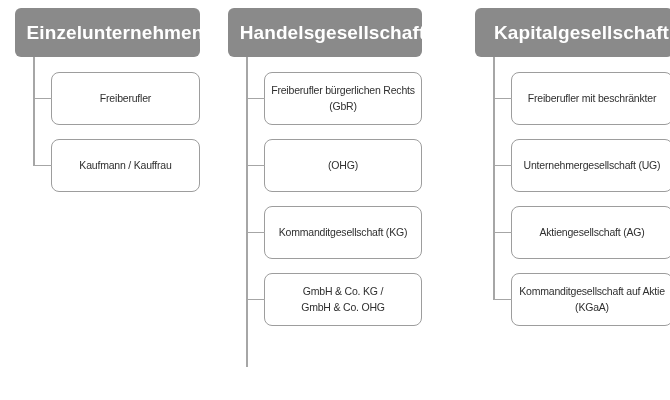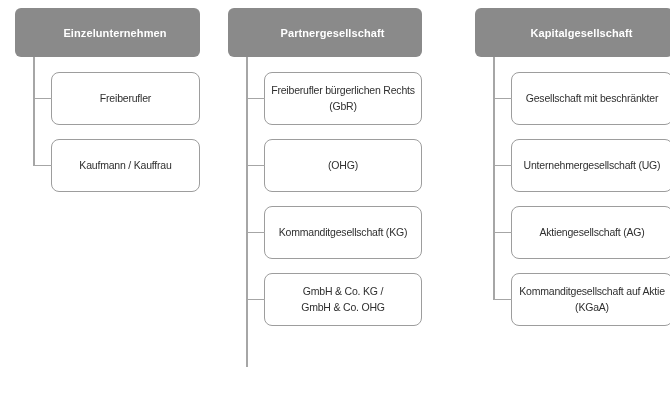--- a/index.html
+++ b/index.html
@@ -19,21 +19,21 @@
   .col-0 { left: 15px;  width: 185px; }
   .col-1 { left: 228px; width: 194px; }
   .col-2 { left: 475px; width: 198px; }
 
   .header {
     height: 49px;
     background: var(--header-bg, #8a8a8a);
     border-radius: 6px;
     color: var(--header-text, #ffffff);
     font-weight: bold;
-    font-size: 11px;
+    font-size: 19px;
     letter-spacing: 0.1px;
     display: flex;
     align-items: center;
     justify-content: center;
     text-align: center;
     padding-left: 15px;
   }
 
   .children {
     margin-left: 36px;
@@ -100,21 +100,21 @@
 
       </div>
       <div class="child">
         <span class="line">Kaufmann / Kauffrau</span>
 
       </div>
     </div>
   </div>
 
   <div class="column col-1">
-    <div class="header">Partnergesellschaft</div>
+    <div class="header">Handelsgesellschaft</div>
     <div class="trunk"></div>
     <div class="children">
       <div class="child">
         <span class="line">Freiberufler bürgerlichen Rechts</span>
         <span class="line">(GbR)</span>
       </div>
       <div class="child">
         <span class="line">(OHG)</span>
       </div>
       <div class="child">
@@ -126,21 +126,21 @@
         <span class="line">GmbH &amp; Co. OHG</span>
       </div>
     </div>
   </div>
 
   <div class="column col-2">
     <div class="header">Kapitalgesellschaft</div>
     <div class="trunk"></div>
     <div class="children">
       <div class="child">
-        <span class="line">Gesellschaft mit beschränkter</span>
+        <span class="line">Freiberufler mit beschränkter</span>
       </div>
       <div class="child">
         <span class="line">Unternehmergesellschaft (UG)</span>
 
       </div>
       <div class="child">
         <span class="line">Aktiengesellschaft (AG)</span>
 
       </div>
       <div class="child">

